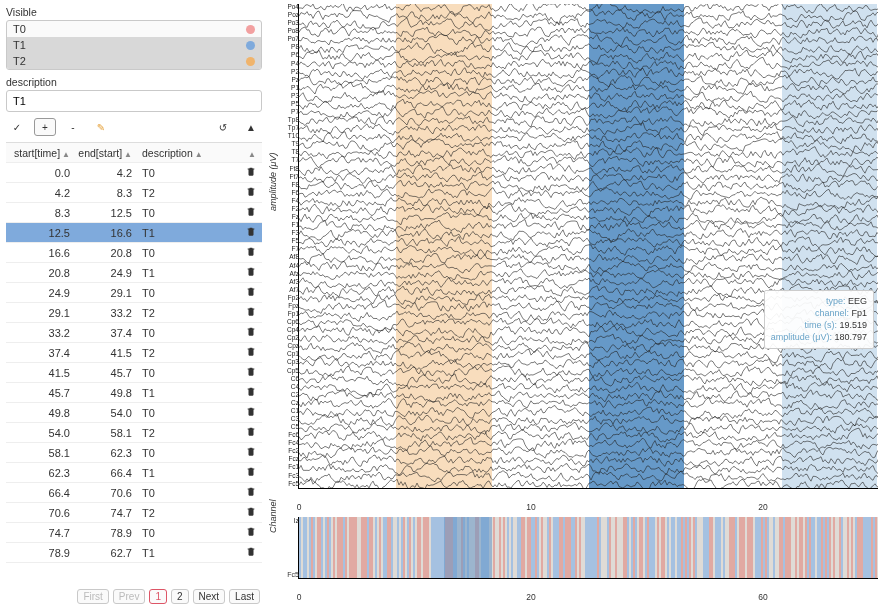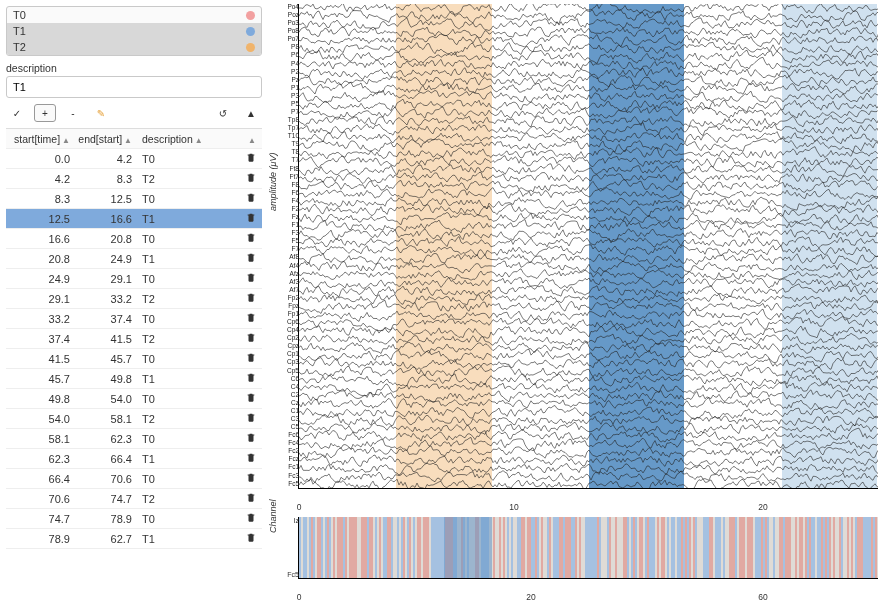--- a/index.html
+++ b/index.html
@@ -66,20 +66,21 @@
   .mini-area { position: absolute; inset: 0; overflow: hidden; }
   .mini-band { position: absolute; top: 0; bottom: 0; background: rgba(100,150,200,0.55); }
   .mini-xticks { position: absolute; left: 0; right: 0; bottom: -14px; font-size: 8.5px; color: #333; }
   .mini-xticks span { position: absolute; transform: translateX(-50%); }
   .hm-col { position:absolute; top:0; bottom:0; width:2px; }
 </style>
 </head>
 <body>
 
 <div class="left">
+  <div class="lbl">Visible</div>
   <div class="visible-box" id="vis-list">
       <div class="vis-row">
         <span class="txt">T0</span>
         <span class="dot r"></span>
       </div>
       <div class="vis-row sel">
         <span class="txt">T1</span>
         <span class="dot b"></span>
       </div>
       <div class="vis-row sel">
@@ -265,20 +266,30 @@
           <div class="c start">78.9</div>
           <div class="c end">62.7</div>
           <div class="c desc">T1</div>
           <div class="c del"><span class="trash-ic"><svg viewBox="0 0 24 24">
                 <path d="M6 7h12v13a2 2 0 0 1-2 2H8a2 2 0 0 1-2-2V7zm3-4h6l1 2h4v2H4V5h4l1-2z"></path>
               </svg></span></div>
         </div>
       </div>
   </div>
 
+  <div class="pager">
+    <div class="pg-btn dis">First</div>
+    <div class="pg-btn dis">Prev</div>
+    <div id="pg-pages" style="display:flex;gap:4px">
+        <div class="pg-btn cur">1</div>
+        <div class="pg-btn">2</div>
+      </div>
+    <div class="pg-btn">Next</div>
+    <div class="pg-btn">Last</div>
+  </div>
 </div>
 
 <div class="right">
   <div class="eeg-wrap">
     <div class="ylabel-eeg">amplitude (μV)</div>
     <div class="ch-labels" id="ch-labels">
         <span>Po4</span>
         <span>Poz</span>
         <span>Po3</span>
         <span>Po8</span>
@@ -401,23 +412,29 @@
           <path d="M0,440.5 L2,440.4 L4,439.5 L6,440.5 L8,438.3 L10,440.7 L12,443.7 L14,442.3 L16,438.7 L18,439.2 L20,441.8 L22,444.7 L24,443.9 L26,442.4 L28,443.2 L30,444.3 L32,439.3 L34,441.8 L36,440.6 L38,442.8 L40,442.2 L42,444.4 L44,441.0 L46,440.5 L48,441.5 L50,443.1 L52,445.2 L54,440.3 L56,442.6 L58,440.7 L60,441.6 L62,443.0 L64,439.6 L66,441.6 L68,437.6 L70,440.9 L72,442.5 L74,438.3 L76,440.2 L78,437.6 L80,436.7 L82,435.5 L84,435.8 L86,441.2 L88,442.1 L90,442.3 L92,443.4 L94,443.4 L96,442.8 L98,445.0 L100,443.5 L102,442.7 L104,445.0 L106,444.9 L108,446.6 L110,441.9 L112,442.5 L114,439.9 L116,437.3 L118,440.1 L120,442.6 L122,438.9 L124,438.1 L126,435.9 L128,438.6 L130,442.1 L132,440.9 L134,437.3 L136,441.0 L138,439.4 L140,441.8 L142,442.0 L144,438.8 L146,437.7 L148,439.4 L150,438.5 L152,442.4 L154,439.4 L156,438.3 L158,436.7 L160,440.9 L162,440.2 L164,439.6 L166,436.4 L168,435.8 L170,434.3 L172,433.4 L174,439.8 L176,440.2 L178,439.4 L180,437.7 L182,437.0 L184,437.8 L186,437.4 L188,439.7 L190,440.8 L192,441.9 L194,438.5 L196,438.2 L198,440.7 L200,437.6 L202,435.6 L204,440.3 L206,443.8 L208,440.0 L210,440.7 L212,438.4 L214,436.0 L216,435.6 L218,435.1 L220,434.9 L222,434.9 L224,435.6 L226,440.7 L228,444.0 L230,446.1 L232,445.7 L234,446.7 L236,445.6 L238,440.2 L240,440.2 L242,442.6 L244,439.6 L246,436.9 L248,440.3 L250,441.6 L252,438.3 L254,442.6 L256,444.4 L258,439.2 L260,442.2 L262,439.2 L264,437.3 L266,440.7 L268,437.4 L270,435.3 L272,435.4 L274,440.4 L276,436.8 L278,438.9 L280,437.0 L282,438.4 L284,437.6 L286,436.5 L288,441.3 L290,442.5 L292,441.3 L294,442.7 L296,440.4 L298,439.3 L300,438.4 L302,439.2 L304,438.2 L306,436.0 L308,439.0 L310,441.2 L312,440.5 L314,438.8 L316,436.0 L318,440.2 L320,441.7 L322,442.2 L324,442.8 L326,440.9 L328,444.1 L330,441.7 L332,442.7 L334,441.3 L336,439.9 L338,437.3 L340,438.2 L342,435.6 L344,434.2 L346,436.2 L348,440.0 L350,442.9 L352,444.2 L354,439.7 L356,436.6 L358,441.7 L360,440.0 L362,443.3 L364,441.4 L366,444.2 L368,439.1 L370,439.1 L372,438.3 L374,440.3 L376,440.5 L378,443.3 L380,440.8 L382,437.5 L384,435.5 L386,436.6 L388,438.3 L390,437.4 L392,437.0 L394,436.7 L396,441.2 L398,440.3 L400,442.1 L402,440.8 L404,438.7 L406,438.2 L408,436.9 L410,435.6 L412,437.5 L414,439.9 L416,440.2 L418,441.2 L420,439.1 L422,441.9 L424,438.7 L426,438.3 L428,438.8 L430,439.1 L432,438.9 L434,441.9 L436,444.9 L438,445.4 L440,442.5 L442,439.2 L444,443.3 L446,442.1 L448,440.7 L450,439.6 L452,440.8 L454,437.7 L456,437.7 L458,436.3 L460,439.2 L462,438.7 L464,439.6 L466,440.4 L468,442.7 L470,439.2 L472,437.3 L474,435.8 L476,437.1 L478,441.4 L480,442.6 L482,443.8 L484,440.3 L486,443.9 L488,443.6 L490,442.2 L492,440.5 L494,439.9 L496,437.4 L498,437.1 L500,438.6 L502,440.0 L504,437.5 L506,437.8 L508,437.1 L510,437.4 L512,437.9 L514,439.4 L516,438.7 L518,443.0 L520,445.2 L522,443.4 L524,442.9 L526,443.9 L528,441.1 L530,441.6 L532,441.1 L534,438.1 L536,438.6 L538,439.6 L540,439.0 L542,439.8 L544,438.4 L546,439.2 L548,438.1 L550,436.5 L552,440.9 L554,438.0 L556,439.6 L558,443.3 L560,441.9 L562,444.9 L564,440.6 L566,442.0 L568,443.5 L570,445.0 L572,441.6 L574,440.3 L576,440.6 L578,441.3 L580,438.8" stroke="#222" stroke-width="0.6" fill="none"></path>
           <path d="M0,448.6 L2,452.2 L4,448.9 L6,451.8 L8,454.1 L10,448.3 L12,450.3 L14,448.6 L16,447.2 L18,450.8 L20,450.2 L22,450.0 L24,451.8 L26,453.7 L28,449.2 L30,451.8 L32,454.0 L34,452.1 L36,451.0 L38,446.9 L40,444.7 L42,444.1 L44,446.8 L46,445.9 L48,445.3 L50,443.5 L52,445.4 L54,444.2 L56,448.3 L58,445.7 L60,445.5 L62,445.1 L64,447.5 L66,445.1 L68,449.4 L70,448.4 L72,444.9 L74,443.1 L76,448.1 L78,447.5 L80,445.6 L82,446.6 L84,448.8 L86,450.1 L88,450.0 L90,448.2 L92,444.8 L94,447.2 L96,449.3 L98,449.3 L100,445.6 L102,445.0 L104,448.0 L106,446.2 L108,446.3 L110,450.4 L112,450.3 L114,449.7 L116,450.3 L118,450.1 L120,446.2 L122,445.2 L124,447.1 L126,447.1 L128,444.9 L130,442.9 L132,441.8 L134,446.1 L136,445.9 L138,445.6 L140,446.6 L142,450.5 L144,451.0 L146,451.9 L148,448.4 L150,448.7 L152,445.2 L154,447.2 L156,446.4 L158,448.6 L160,448.6 L162,448.0 L164,445.6 L166,445.7 L168,445.2 L170,448.8 L172,449.2 L174,447.4 L176,445.2 L178,446.9 L180,450.4 L182,449.6 L184,450.9 L186,449.8 L188,448.1 L190,448.5 L192,448.4 L194,445.2 L196,445.4 L198,445.5 L200,443.6 L202,446.3 L204,446.6 L206,449.8 L208,450.8 L210,447.6 L212,449.5 L214,446.2 L216,443.6 L218,443.0 L220,442.9 L222,444.0 L224,446.2 L226,446.3 L228,447.8 L230,447.0 L232,444.7 L234,443.8 L236,448.9 L238,450.6 L240,449.7 L242,451.1 L244,452.1 L246,454.2 L248,449.8 L250,449.8 L252,446.0 L254,448.6 L256,449.0 L258,446.0 L260,448.4 L262,445.9 L264,447.7 L266,448.4 L268,450.4 L270,452.7 L272,452.6 L274,453.4 L276,451.3 L278,450.9 L280,451.8 L282,452.0 L284,451.5 L286,453.6 L288,448.0 L290,446.0 L292,449.5 L294,451.4 L296,452.0 L298,453.0 L300,451.5 L302,451.5 L304,449.3 L306,449.6 L308,448.5 L310,450.8 L312,449.1 L314,447.8 L316,449.2 L318,447.8 L320,451.3 L322,448.4 L324,451.3 L326,450.8 L328,446.5 L330,446.8 L332,449.0 L334,448.4 L336,447.6 L338,449.5 L340,451.7 L342,448.0 L344,444.7 L346,447.9 L348,446.0 L350,443.6 L352,445.3 L354,449.5 L356,446.9 L358,447.2 L360,449.1 L362,451.8 L364,448.0 L366,451.5 L368,451.0 L370,453.3 L372,448.8 L374,449.9 L376,447.8 L378,449.3 L380,449.2 L382,449.4 L384,452.2 L386,451.7 L388,448.1 L390,447.4 L392,446.8 L394,448.1 L396,447.5 L398,445.3 L400,444.3 L402,445.3 L404,445.8 L406,446.1 L408,449.5 L410,449.3 L412,449.9 L414,446.4 L416,450.7 L418,448.3 L420,449.1 L422,446.2 L424,449.5 L426,451.1 L428,449.6 L430,450.2 L432,446.0 L434,445.4 L436,444.0 L438,447.8 L440,445.2 L442,448.3 L444,447.9 L446,446.8 L448,450.3 L450,449.0 L452,447.6 L454,451.3 L456,447.7 L458,448.5 L460,447.7 L462,444.9 L464,445.9 L466,447.7 L468,448.4 L470,447.4 L472,451.5 L474,447.0 L476,449.4 L478,445.5 L480,449.9 L482,445.9 L484,443.7 L486,446.9 L488,448.3 L490,448.6 L492,449.7 L494,452.2 L496,453.4 L498,449.9 L500,448.2 L502,448.2 L504,444.8 L506,445.1 L508,448.6 L510,446.6 L512,445.9 L514,444.8 L516,445.3 L518,447.7 L520,445.4 L522,449.1 L524,451.0 L526,446.5 L528,444.1 L530,443.4 L532,443.7 L534,445.2 L536,444.1 L538,444.3 L540,445.2 L542,444.6 L544,446.1 L546,445.9 L548,448.9 L550,447.3 L552,449.4 L554,446.7 L556,444.9 L558,449.4 L560,452.0 L562,450.1 L564,448.5 L566,447.4 L568,448.4 L570,448.3 L572,451.5 L574,453.9 L576,453.1 L578,448.0 L580,445.3" stroke="#222" stroke-width="0.6" fill="none"></path>
           <path d="M0,456.7 L2,456.8 L4,453.9 L6,453.3 L8,456.7 L10,455.3 L12,456.4 L14,454.6 L16,455.6 L18,455.0 L20,454.3 L22,452.6 L24,450.8 L26,452.4 L28,454.8 L30,459.1 L32,461.3 L34,458.0 L36,458.8 L38,456.7 L40,457.9 L42,457.4 L44,460.8 L46,456.3 L48,459.3 L50,457.2 L52,453.7 L54,453.0 L56,456.9 L58,459.7 L60,462.0 L62,462.2 L64,457.1 L66,457.0 L68,458.8 L70,454.5 L72,453.8 L74,451.7 L76,451.0 L78,454.5 L80,452.7 L82,456.6 L84,453.9 L86,454.2 L88,455.1 L90,452.4 L92,452.4 L94,454.8 L96,458.0 L98,455.0 L100,455.8 L102,459.5 L104,458.4 L106,459.0 L108,460.2 L110,460.2 L112,459.0 L114,459.9 L116,456.2 L118,456.0 L120,454.6 L122,454.3 L124,457.8 L126,459.2 L128,459.1 L130,455.8 L132,457.1 L134,456.3 L136,459.0 L138,456.7 L140,454.2 L142,453.4 L144,452.6 L146,452.5 L148,456.6 L150,458.4 L152,455.1 L154,459.2 L156,457.0 L158,454.7 L160,452.9 L162,453.6 L164,457.6 L166,458.7 L168,456.7 L170,457.3 L172,454.2 L174,455.8 L176,457.8 L178,459.1 L180,458.5 L182,459.5 L184,455.1 L186,456.9 L188,453.3 L190,454.2 L192,453.9 L194,458.6 L196,456.6 L198,459.8 L200,455.5 L202,453.3 L204,458.0 L206,458.7 L208,456.2 L210,458.4 L212,455.7 L214,453.5 L216,457.1 L218,454.2 L220,453.0 L222,454.4 L224,457.6 L226,459.5 L228,456.3 L230,457.8 L232,456.9 L234,456.2 L236,454.0 L238,454.9 L240,455.6 L242,457.4 L244,456.0 L246,459.1 L248,459.1 L250,457.9 L252,461.0 L254,458.8 L256,456.1 L258,454.4 L260,455.5 L262,453.1 L264,451.1 L266,451.9 L268,453.6 L270,457.0 L272,454.6 L274,457.2 L276,460.3 L278,459.6 L280,457.3 L282,460.0 L284,462.0 L286,461.4 L288,456.5 L290,457.8 L292,455.3 L294,458.7 L296,455.4 L298,454.6 L300,457.3 L302,459.5 L304,457.8 L306,454.4 L308,452.6 L310,457.3 L312,455.8 L314,455.7 L316,454.4 L318,457.8 L320,455.2 L322,458.4 L324,454.7 L326,457.8 L328,454.5 L330,455.2 L332,457.3 L334,456.6 L336,456.0 L338,454.7 L340,453.9 L342,453.7 L344,458.4 L346,454.2 L348,456.0 L350,454.1 L352,452.2 L354,455.5 L356,454.9 L358,458.7 L360,454.4 L362,458.0 L364,460.5 L366,462.4 L368,457.7 L370,457.2 L372,460.5 L374,460.1 L376,455.5 L378,455.6 L380,457.8 L382,454.0 L384,457.4 L386,459.8 L388,461.1 L390,459.2 L392,457.7 L394,460.3 L396,461.5 L398,462.1 L400,461.0 L402,458.4 L404,458.1 L406,457.1 L408,456.6 L410,459.8 L412,460.4 L414,458.9 L416,457.6 L418,460.6 L420,462.2 L422,459.7 L424,458.6 L426,455.4 L428,455.4 L430,458.2 L432,458.5 L434,459.5 L436,456.8 L438,458.3 L440,460.2 L442,457.5 L444,459.7 L446,455.9 L448,455.2 L450,455.6 L452,452.7 L454,456.6 L456,460.0 L458,462.1 L460,457.0 L462,458.9 L464,456.8 L466,457.7 L468,455.8 L470,456.6 L472,459.1 L474,461.4 L476,456.3 L478,453.7 L480,452.5 L482,452.4 L484,456.9 L486,455.8 L488,456.5 L490,457.2 L492,460.1 L494,457.9 L496,458.1 L498,456.1 L500,453.8 L502,454.0 L504,457.9 L506,455.9 L508,454.8 L510,452.8 L512,452.1 L514,456.3 L516,455.7 L518,454.6 L520,454.2 L522,452.7 L524,457.9 L526,455.7 L528,458.2 L530,459.2 L532,454.7 L534,457.2 L536,459.9 L538,455.2 L540,455.1 L542,458.8 L544,459.4 L546,456.1 L548,454.4 L550,454.9 L552,456.0 L554,454.4 L556,456.7 L558,459.4 L560,457.2 L562,459.6 L564,459.0 L566,461.6 L568,458.6 L570,454.9 L572,456.0 L574,457.0 L576,459.2 L578,458.1 L580,453.9" stroke="#222" stroke-width="0.6" fill="none"></path>
           <path d="M0,464.8 L2,461.4 L4,466.2 L6,466.4 L8,466.3 L10,466.5 L12,465.1 L14,462.2 L16,464.9 L18,467.0 L20,463.0 L22,465.4 L24,463.1 L26,466.4 L28,462.3 L30,460.3 L32,465.0 L34,461.7 L36,465.2 L38,465.7 L40,463.3 L42,466.2 L44,464.7 L46,467.8 L48,466.7 L50,467.0 L52,466.9 L54,464.7 L56,467.2 L58,467.6 L60,467.5 L62,465.4 L64,465.6 L66,468.2 L68,467.8 L70,467.7 L72,466.8 L74,462.8 L76,462.7 L78,466.8 L80,462.9 L82,461.2 L84,463.0 L86,460.7 L88,461.7 L90,464.8 L92,464.9 L94,465.2 L96,468.6 L98,469.1 L100,471.0 L102,469.6 L104,466.1 L106,463.1 L108,461.5 L110,462.5 L112,463.1 L114,467.4 L116,467.8 L118,465.2 L120,465.0 L122,464.6 L124,462.0 L126,460.2 L128,459.2 L130,460.3 L132,460.2 L134,459.2 L136,460.4 L138,460.8 L140,464.9 L142,465.5 L144,467.0 L146,468.0 L148,466.4 L150,469.1 L152,465.5 L154,464.3 L156,463.5 L158,465.7 L160,467.3 L162,465.3 L164,466.1 L166,462.2 L168,462.6 L170,462.5 L172,464.3 L174,467.3 L176,465.1 L178,468.1 L180,464.8 L182,468.3 L184,465.9 L186,467.9 L188,468.2 L190,465.8 L192,462.8 L194,466.7 L196,464.6 L198,465.1 L200,461.8 L202,464.2 L204,464.4 L206,464.8 L208,467.1 L210,465.3 L212,466.8 L214,463.8 L216,465.0 L218,462.2 L220,461.0 L222,463.5 L224,461.0 L226,460.7 L228,464.8 L230,461.5 L232,464.9 L234,466.0 L236,464.9 L238,462.7 L240,463.5 L242,464.8 L244,467.9 L246,468.7 L248,464.0 L250,463.3 L252,467.0 L254,463.8 L256,467.4 L258,465.2 L260,464.1 L262,461.3 L264,462.4 L266,460.2 L268,459.6 L270,463.0 L272,465.0 L274,466.1 L276,465.0 L278,465.7 L280,468.6 L282,464.2 L284,463.0 L286,463.4 L288,461.5 L290,460.2 L292,462.8 L294,467.1 L296,466.8 L298,468.2 L300,470.4 L302,464.6 L304,464.5 L306,465.4 L308,467.8 L310,463.1 L312,462.1 L314,463.4 L316,466.8 L318,464.9 L320,464.5 L322,464.4 L324,463.1 L326,460.4 L328,459.9 L330,462.0 L332,464.6 L334,464.3 L336,464.1 L338,467.1 L340,467.6 L342,466.2 L344,468.9 L346,465.9 L348,462.0 L350,462.1 L352,465.0 L354,465.0 L356,465.1 L358,464.2 L360,463.4 L362,466.5 L364,467.1 L366,469.7 L368,469.6 L370,464.1 L372,466.6 L374,467.0 L376,468.5 L378,465.1 L380,468.4 L382,467.1 L384,467.5 L386,463.6 L388,464.2 L390,465.1 L392,465.0 L394,463.0 L396,462.5 L398,463.9 L400,461.3 L402,461.7 L404,464.5 L406,464.6 L408,461.7 L410,461.8 L412,465.7 L414,468.4 L416,469.9 L418,468.9 L420,465.6 L422,467.3 L424,464.2 L426,465.0 L428,464.3 L430,468.1 L432,464.8 L434,462.7 L436,462.9 L438,464.9 L440,465.5 L442,468.1 L444,465.2 L446,468.4 L448,469.5 L450,467.8 L452,468.4 L454,468.2 L456,468.9 L458,466.3 L460,468.0 L462,466.6 L464,463.9 L466,465.5 L468,461.9 L470,465.0 L472,466.1 L474,468.3 L476,466.0 L478,463.4 L480,463.3 L482,463.8 L484,465.9 L486,462.1 L488,463.3 L490,464.8 L492,462.7 L494,466.2 L496,464.5 L498,463.2 L500,467.2 L502,464.6 L504,466.6 L506,464.0 L508,466.7 L510,462.4 L512,460.3 L514,461.7 L516,462.5 L518,466.5 L520,466.1 L522,465.4 L524,462.9 L526,463.7 L528,464.4 L530,463.0 L532,465.8 L534,462.1 L536,464.1 L538,466.4 L540,465.1 L542,465.9 L544,468.4 L546,463.7 L548,465.7 L550,466.0 L552,464.7 L554,463.2 L556,462.0 L558,465.5 L560,467.3 L562,464.8 L564,467.0 L566,466.9 L568,463.4 L570,465.5 L572,463.0 L574,461.5 L576,466.3 L578,468.8 L580,470.2" stroke="#222" stroke-width="0.6" fill="none"></path>
           <path d="M0,472.9 L2,473.3 L4,475.6 L6,477.7 L8,474.9 L10,477.1 L12,473.3 L14,476.8 L16,478.4 L18,474.3 L20,476.2 L22,473.5 L24,472.7 L26,471.4 L28,471.8 L30,469.9 L32,473.7 L34,475.7 L36,477.8 L38,478.4 L40,478.2 L42,473.3 L44,474.9 L46,475.9 L48,472.1 L50,475.6 L52,472.1 L54,471.6 L56,474.7 L58,473.6 L60,472.0 L62,475.2 L64,470.8 L66,470.2 L68,471.3 L70,470.2 L72,473.5 L74,470.2 L76,472.2 L78,470.4 L80,468.0 L82,470.0 L84,474.6 L86,476.0 L88,473.6 L90,473.0 L92,474.9 L94,474.3 L96,470.9 L98,470.9 L100,471.6 L102,471.0 L104,468.6 L106,471.3 L108,472.6 L110,470.6 L112,470.7 L114,469.7 L116,469.0 L118,468.2 L120,471.7 L122,472.6 L124,472.1 L126,472.0 L128,473.2 L130,473.1 L132,475.4 L134,476.6 L136,477.8 L138,474.4 L140,474.2 L142,476.7 L144,473.6 L146,471.5 L148,469.0 L150,468.1 L152,469.0 L154,472.5 L156,471.8 L158,470.5 L160,470.7 L162,470.5 L164,470.6 L166,470.7 L168,471.4 L170,469.3 L172,468.3 L174,467.8 L176,473.1 L178,470.2 L180,474.1 L182,471.7 L184,473.5 L186,469.7 L188,470.2 L190,469.6 L192,474.3 L194,476.4 L196,473.6 L198,470.9 L200,468.5 L202,468.1 L204,466.6 L206,468.2 L208,469.2 L210,474.1 L212,471.9 L214,470.3 L216,470.8 L218,468.8 L220,468.3 L222,472.1 L224,471.3 L226,473.4 L228,473.0 L230,472.1 L232,469.7 L234,474.0 L236,474.6 L238,477.0 L240,475.4 L242,474.7 L244,474.0 L246,474.9 L248,474.1 L250,471.9 L252,474.9 L254,477.1 L256,476.4 L258,474.7 L260,471.9 L262,468.9 L264,473.3 L266,475.5 L268,477.2 L270,475.9 L272,472.2 L274,473.0 L276,475.8 L278,475.5 L280,474.8 L282,472.7 L284,473.8 L286,471.3 L288,470.0 L290,472.1 L292,476.0 L294,471.5 L296,468.5 L298,468.7 L300,468.3 L302,467.9 L304,470.1 L306,468.5 L308,470.9 L310,469.0 L312,468.4 L314,471.1 L316,471.9 L318,474.9 L320,475.6 L322,471.4 L324,472.1 L326,470.7 L328,469.8 L330,471.6 L332,473.6 L334,473.0 L336,472.8 L338,472.5 L340,469.8 L342,471.9 L344,475.4 L346,475.2 L348,473.7 L350,473.6 L352,472.5 L354,471.3 L356,473.3 L358,475.8 L360,476.1 L362,477.1 L364,475.0 L366,470.6 L368,470.3 L370,471.7 L372,473.2 L374,474.1 L376,474.3 L378,470.3 L380,469.0 L382,467.0 L384,469.8 L386,470.0 L388,468.9 L390,471.9 L392,472.9 L394,473.4 L396,475.5 L398,472.9 L400,473.2 L402,472.0 L404,475.0 L406,474.6 L408,475.5 L410,476.3 L412,471.4 L414,470.8 L416,470.6 L418,470.2 L420,472.1 L422,469.6 L424,473.8 L426,477.0 L428,474.6 L430,471.6 L432,474.6 L434,475.1 L436,474.7 L438,474.8 L440,472.8 L442,472.6 L444,474.4 L446,475.8 L448,473.4 L450,473.7 L452,473.1 L454,473.3 L456,473.8 L458,475.4 L460,474.6 L462,471.7 L464,469.5 L466,472.4 L468,474.7 L470,477.4 L472,475.6 L474,476.7 L476,476.6 L478,473.8 L480,474.4 L482,475.4 L484,474.9 L486,475.8 L488,474.4 L490,475.1 L492,474.1 L494,472.5 L496,469.6 L498,469.6 L500,473.0 L502,470.5 L504,472.5 L506,470.4 L508,470.3 L510,474.2 L512,477.2 L514,472.3 L516,472.4 L518,473.1 L520,474.7 L522,476.2 L524,474.1 L526,475.4 L528,472.9 L530,475.4 L532,474.7 L534,472.9 L536,471.8 L538,472.4 L540,472.1 L542,471.1 L544,469.1 L546,473.6 L548,471.0 L550,473.5 L552,471.3 L554,470.8 L556,473.9 L558,475.5 L560,472.6 L562,474.3 L564,470.2 L566,469.5 L568,473.9 L570,472.2 L572,474.9 L574,476.3 L576,472.2 L578,471.6 L580,474.3" stroke="#222" stroke-width="0.6" fill="none"></path>
           <path d="M0,481.0 L2,477.8 L4,480.6 L6,479.2 L8,477.5 L10,476.8 L12,475.1 L14,480.2 L16,477.9 L18,480.4 L20,481.4 L22,484.1 L24,483.7 L26,484.7 L28,486.1 L30,482.5 L32,484.1 L34,483.4 L36,479.4 L38,477.2 L40,477.5 L42,478.4 L44,476.6 L46,478.9 L48,481.6 L50,479.4 L52,481.8 L54,481.2 L56,483.7 L58,480.7 L60,484.3 L62,482.5 L64,481.7 L66,482.9 L68,481.2 L70,483.9 L72,479.7 L74,477.1 L76,481.4 L78,481.2 L80,484.6 L82,485.8 L84,483.0 L86,482.2 L88,479.9 L90,477.9 L92,475.7 L94,477.7 L96,477.2 L98,475.2 L100,480.9 L102,477.6 L104,481.5 L106,478.4 L108,483.0 L110,485.5 L112,482.5 L114,481.7 L116,483.4 L118,479.1 L120,483.1 L122,483.6 L124,483.9 L126,484.8 L128,480.5 L130,481.8 L132,481.0 L134,481.0 L136,480.0 L138,479.0 L140,477.9 L142,477.3 L144,481.1 L146,482.9 L148,483.6 L150,481.7 L152,481.2 L154,478.6 L156,478.9 L158,481.8 L160,478.1 L162,478.0 L164,476.4 L166,480.0 L168,480.7 L170,483.8 L172,484.0 L174,482.7 L176,482.4 L178,480.4 L180,481.1 L182,480.8 L184,484.5 L186,480.9 L188,477.9 L190,476.9 L192,480.7 L194,483.0 L196,480.7 L198,482.9 L200,478.8 L202,481.4 L204,481.8 L206,479.5 L208,483.2 L210,482.9 L212,484.2 L214,481.2 L216,479.2 L218,477.0 L220,476.4 L222,481.4 L224,482.0 L226,479.0 L228,476.8 L230,480.2 L232,480.4 L234,478.1 L236,482.0 L238,482.7 L240,482.1 L242,481.5 L244,478.2 L246,480.0 L248,483.5 L250,480.0 L252,482.6 L254,483.0 L256,481.0 L258,481.5 L260,478.1 L262,482.9 L264,480.8 L266,481.5 L268,481.9 L270,481.1 L272,482.1 L274,481.5 L276,480.4 L278,481.6 L280,478.8 L282,479.8 L284,483.8 L286,486.1 L288,482.6 L290,479.1 L292,478.9 L294,477.1 L296,478.2 L298,481.3 L300,480.8 L302,479.8 L304,481.0 L306,482.0 L308,480.2 L310,478.6 L312,477.0 L314,480.1 L316,477.8 L318,478.0 L320,482.6 L322,483.3 L324,484.0 L326,482.7 L328,480.8 L330,481.8 L332,483.0 L334,482.0 L336,481.6 L338,478.0 L340,479.4 L342,481.9 L344,484.5 L346,486.0 L348,486.4 L350,485.7 L352,480.4 L354,477.9 L356,481.7 L358,480.2 L360,477.2 L362,480.8 L364,478.7 L366,476.2 L368,481.1 L370,478.0 L372,479.0 L374,480.8 L376,479.9 L378,482.6 L380,481.2 L382,481.1 L384,480.6 L386,481.5 L388,483.9 L390,484.9 L392,484.5 L394,485.9 L396,482.4 L398,478.2 L400,475.7 L402,476.6 L404,474.9 L406,478.2 L408,478.2 L410,476.9 L412,475.9 L414,479.8 L416,482.6 L418,485.5 L420,487.1 L422,484.1 L424,483.6 L426,481.7 L428,480.7 L430,479.8 L432,479.9 L434,477.7 L436,480.5 L438,481.2 L440,477.9 L442,475.9 L444,475.4 L446,478.4 L448,481.7 L450,482.4 L452,479.4 L454,479.3 L456,479.3 L458,477.6 L460,477.1 L462,481.6 L464,478.0 L466,481.0 L468,481.2 L470,478.8 L472,478.5 L474,481.1 L476,477.5 L478,478.3 L480,482.1 L482,484.9 L484,482.7 L486,481.4 L488,480.7 L490,482.5 L492,483.8 L494,485.1 L496,485.7 L498,482.6 L500,482.7 L502,478.8 L504,479.8 L506,477.7 L508,481.8 L510,483.5 L512,485.2 L514,485.0 L516,483.4 L518,480.4 L520,483.8 L522,479.9 L524,481.0 L526,484.6 L528,479.7 L530,479.5 L532,478.7 L534,480.8 L536,477.8 L538,477.5 L540,478.4 L542,476.0 L544,476.8 L546,480.4 L548,481.8 L550,484.3 L552,479.8 L554,479.6 L556,479.1 L558,481.6 L560,482.7 L562,479.5 L564,478.1 L566,482.1 L568,483.2 L570,485.4 L572,483.4 L574,481.9 L576,479.8 L578,482.6 L580,483.5" stroke="#222" stroke-width="0.6" fill="none"></path>
         </svg>
       </div>
     <div class="xticks-eeg" id="eeg-xticks">
         <span style="left: 0px;">0</span>
-        <span style="left: 215px;">10</span>
+        <span style="left: 232px;">10</span>
         <span style="left: 464px;">20</span>
       </div>
+    <div class="tooltip" id="tooltip" style="right:4px; top:286px;">
+      <div><span class="k">type:</span> <span class="v">EEG</span></div>
+      <div><span class="k">channel:</span> <span class="v">Fp1</span></div>
+      <div><span class="k">time (s):</span> <span class="v">19.519</span></div>
+      <div><span class="k">amplitude (μV):</span> <span class="v">180.797</span></div>
+    </div>
   </div>
 
   <div class="mini-wrap">
     <div class="mini-ylabel">Channel</div>
     <div class="mini-ylabels">
       <span>Iz</span>
       <span>Fc5</span>
     </div>
     <div class="mini-area" id="mini-area">
         <div class="hm-col" style="left: 0px; background: rgb(143, 178, 217); opacity: 0.8;"></div>

